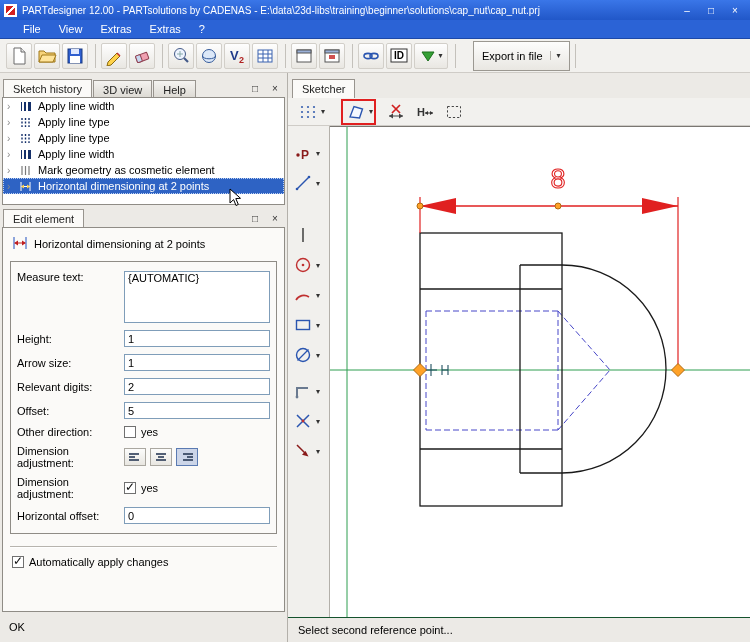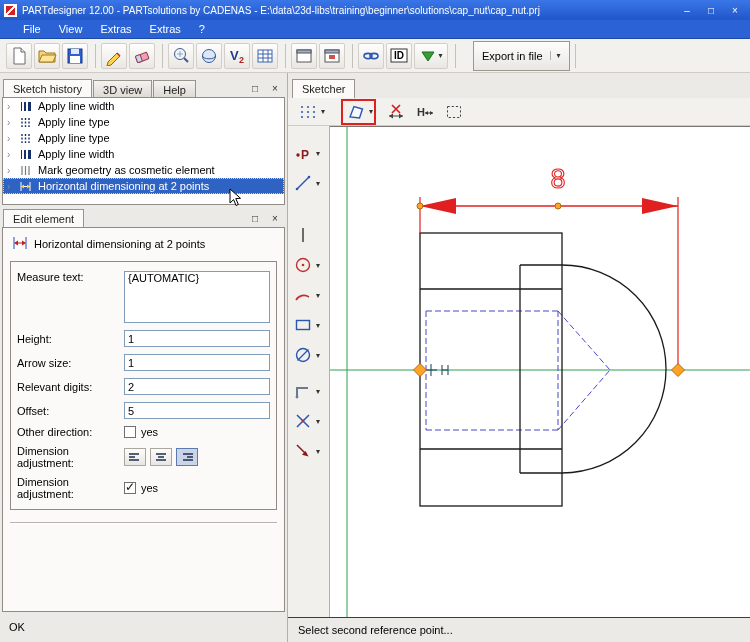--- a/index.html
+++ b/index.html
@@ -379,24 +379,32 @@
               <line x1="3" y1="8" x2="13" y2="8"></line>
             </g>
           </svg>
       </span>
     </div>
     <div class="frow">
       <span class="flabel">Dimension adjustment:</span>
       <span class="cb checked"></span>
       <span>yes</span>
     </div>
+    <div class="frow">
+      <span class="flabel">Horizontal offset:</span>
+      <input class="finput" value="0" style="">
+    </div>
   </div>
 
 
   <div class="groove"></div>
+  <div class="apply-row">
+    <span class="cb checked"></span>
+    <span>Automatically apply changes</span>
+  </div>
 </div>
 
 <div class="ok-strip">
   <span>OK</span>
 </div>
 
 <div class="vdivider"></div>
 
 <div class="ptabs" style="left:292px;top:79px">
   <div class="ptab active">Sketcher</div>

